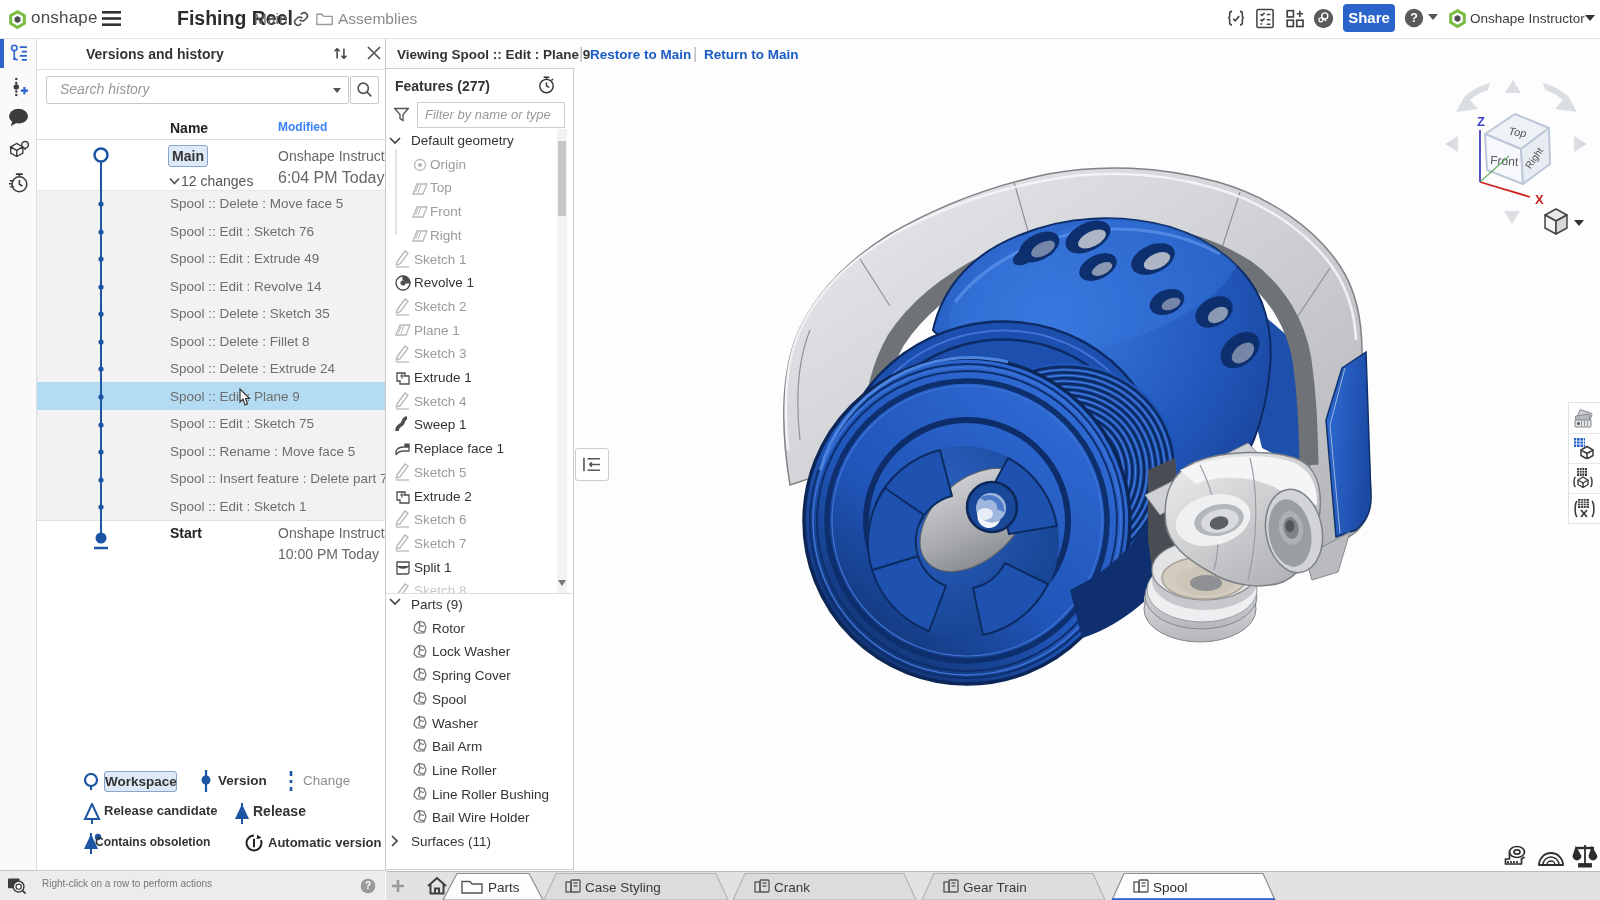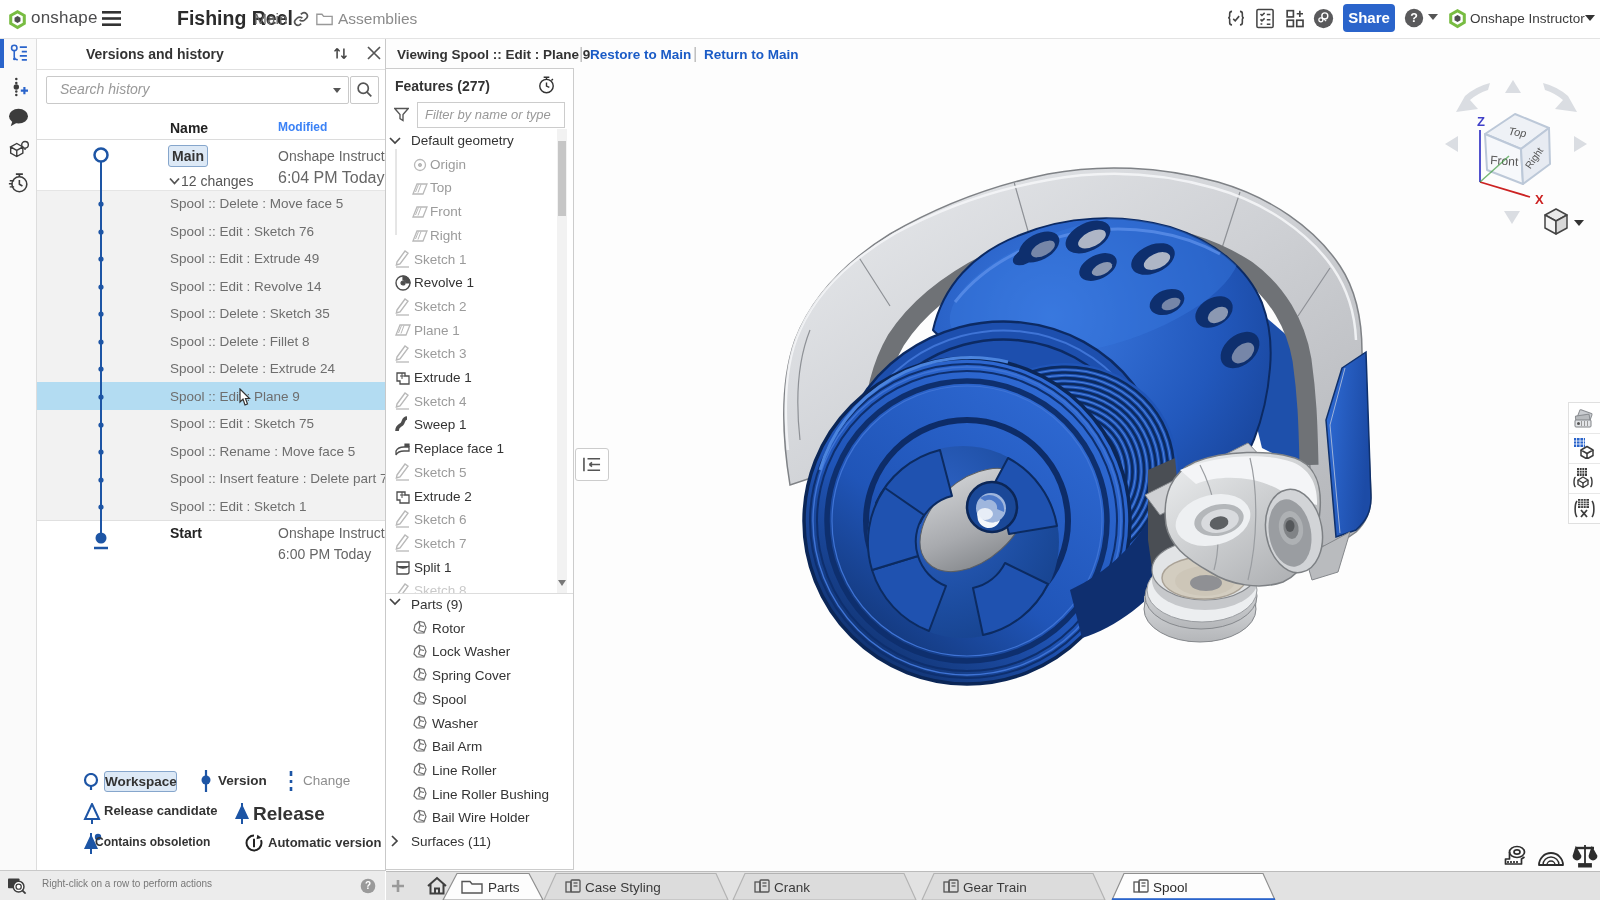--- a/index.html
+++ b/index.html
@@ -164,21 +164,21 @@
     <div>Spool :: Edit : Plane 9</div>
     <div>Spool :: Edit : Sketch 75</div>
     <div>Spool :: Rename : Move face 5</div>
     <div>Spool :: Insert feature : Delete part 7</div>
     <div>Spool :: Edit : Sketch 1</div>
   </div>
 
   <div class="abs" style="left:0;top:482px;width:348px;height:1px;background:#e0e0e0;"></div>
   <div class="abs" style="left:133px;top:487px;font-size:14px;font-weight:bold;color:#222;">Start</div>
   <div class="abs" style="left:241px;top:487px;font-size:14px;color:#666;white-space:nowrap;">Onshape Instructor</div>
-  <div class="abs" style="left:241px;top:508px;font-size:14px;color:#666;">6:00 PM Today</div>
+  <div class="abs" style="left:241px;top:508px;font-size:14px;color:#666;">10:00 PM Today</div>
 
   <svg class="abs" style="left:50px;top:102px;" width="30" height="410" viewBox="0 0 30 410">
     <line x1="14" y1="20" x2="14" y2="398" stroke="#1d55a5" stroke-width="2"></line>
     <circle cx="14" cy="15" r="6.5" fill="#fff" stroke="#1d55a5" stroke-width="2.5"></circle>
     <circle cx="14" cy="398" r="5.5" fill="#1d55a5"></circle>
     <line x1="7" y1="408" x2="21" y2="408" stroke="#1d55a5" stroke-width="2.5"></line>
     <g fill="#1d55a5">
       <circle cx="14" cy="64" r="2.6"></circle>
         <circle cx="14" cy="92" r="2.6"></circle>
         <circle cx="14" cy="119" r="2.6"></circle>
@@ -217,21 +217,21 @@
 
   <svg class="abs" style="left:46px;top:765px;" width="18" height="21" viewBox="0 0 18 21">
     <path d="M9 1 L16 16 L2 16 Z" fill="none" stroke="#1d55a5" stroke-width="2"></path>
     <line x1="9" y1="16" x2="9" y2="21" stroke="#1d55a5" stroke-width="2"></line>
   </svg>
   <div class="abs" style="left:67px;top:765px;font-size:13px;font-weight:bold;color:#333;white-space:nowrap;">Release candidate</div>
   <svg class="abs" style="left:196px;top:765px;" width="18" height="21" viewBox="0 0 18 21">
     <line x1="9" y1="0" x2="9" y2="21" stroke="#1d55a5" stroke-width="2"></line>
     <path d="M9 1 L16 16 L2 16 Z" fill="#1d55a5"></path>
   </svg>
-  <div class="abs" style="left:216px;top:765px;font-size:19px;font-weight:bold;color:#333;">Release</div>
+  <div class="abs" style="left:216px;top:765px;font-size:14px;font-weight:bold;color:#333;">Release</div>
 
   <svg class="abs" style="left:44px;top:795px;" width="22" height="21" viewBox="0 0 22 21">
     <line x1="10" y1="0" x2="10" y2="21" stroke="#1d55a5" stroke-width="2"></line>
     <path d="M10 1 L17 16 L3 16 Z" fill="#1d55a5"></path>
     <circle cx="17" cy="4" r="3.2" fill="#1d55a5"></circle>
   </svg>
   <div class="abs" style="left:58px;top:797px;font-size:12px;font-weight:bold;color:#333;white-space:nowrap;">Contains obsoletion</div>
   <svg class="abs" style="left:207px;top:795px;" width="20" height="20" viewBox="0 0 24 24" fill="none" stroke="#222" stroke-width="2.4">
     <path d="M12 3 a9 9 0 1 0 9 9"></path>
     <path d="M21 12 a9 9 0 0 0-2.6-6.4" stroke-dasharray="3.5 3"></path>

